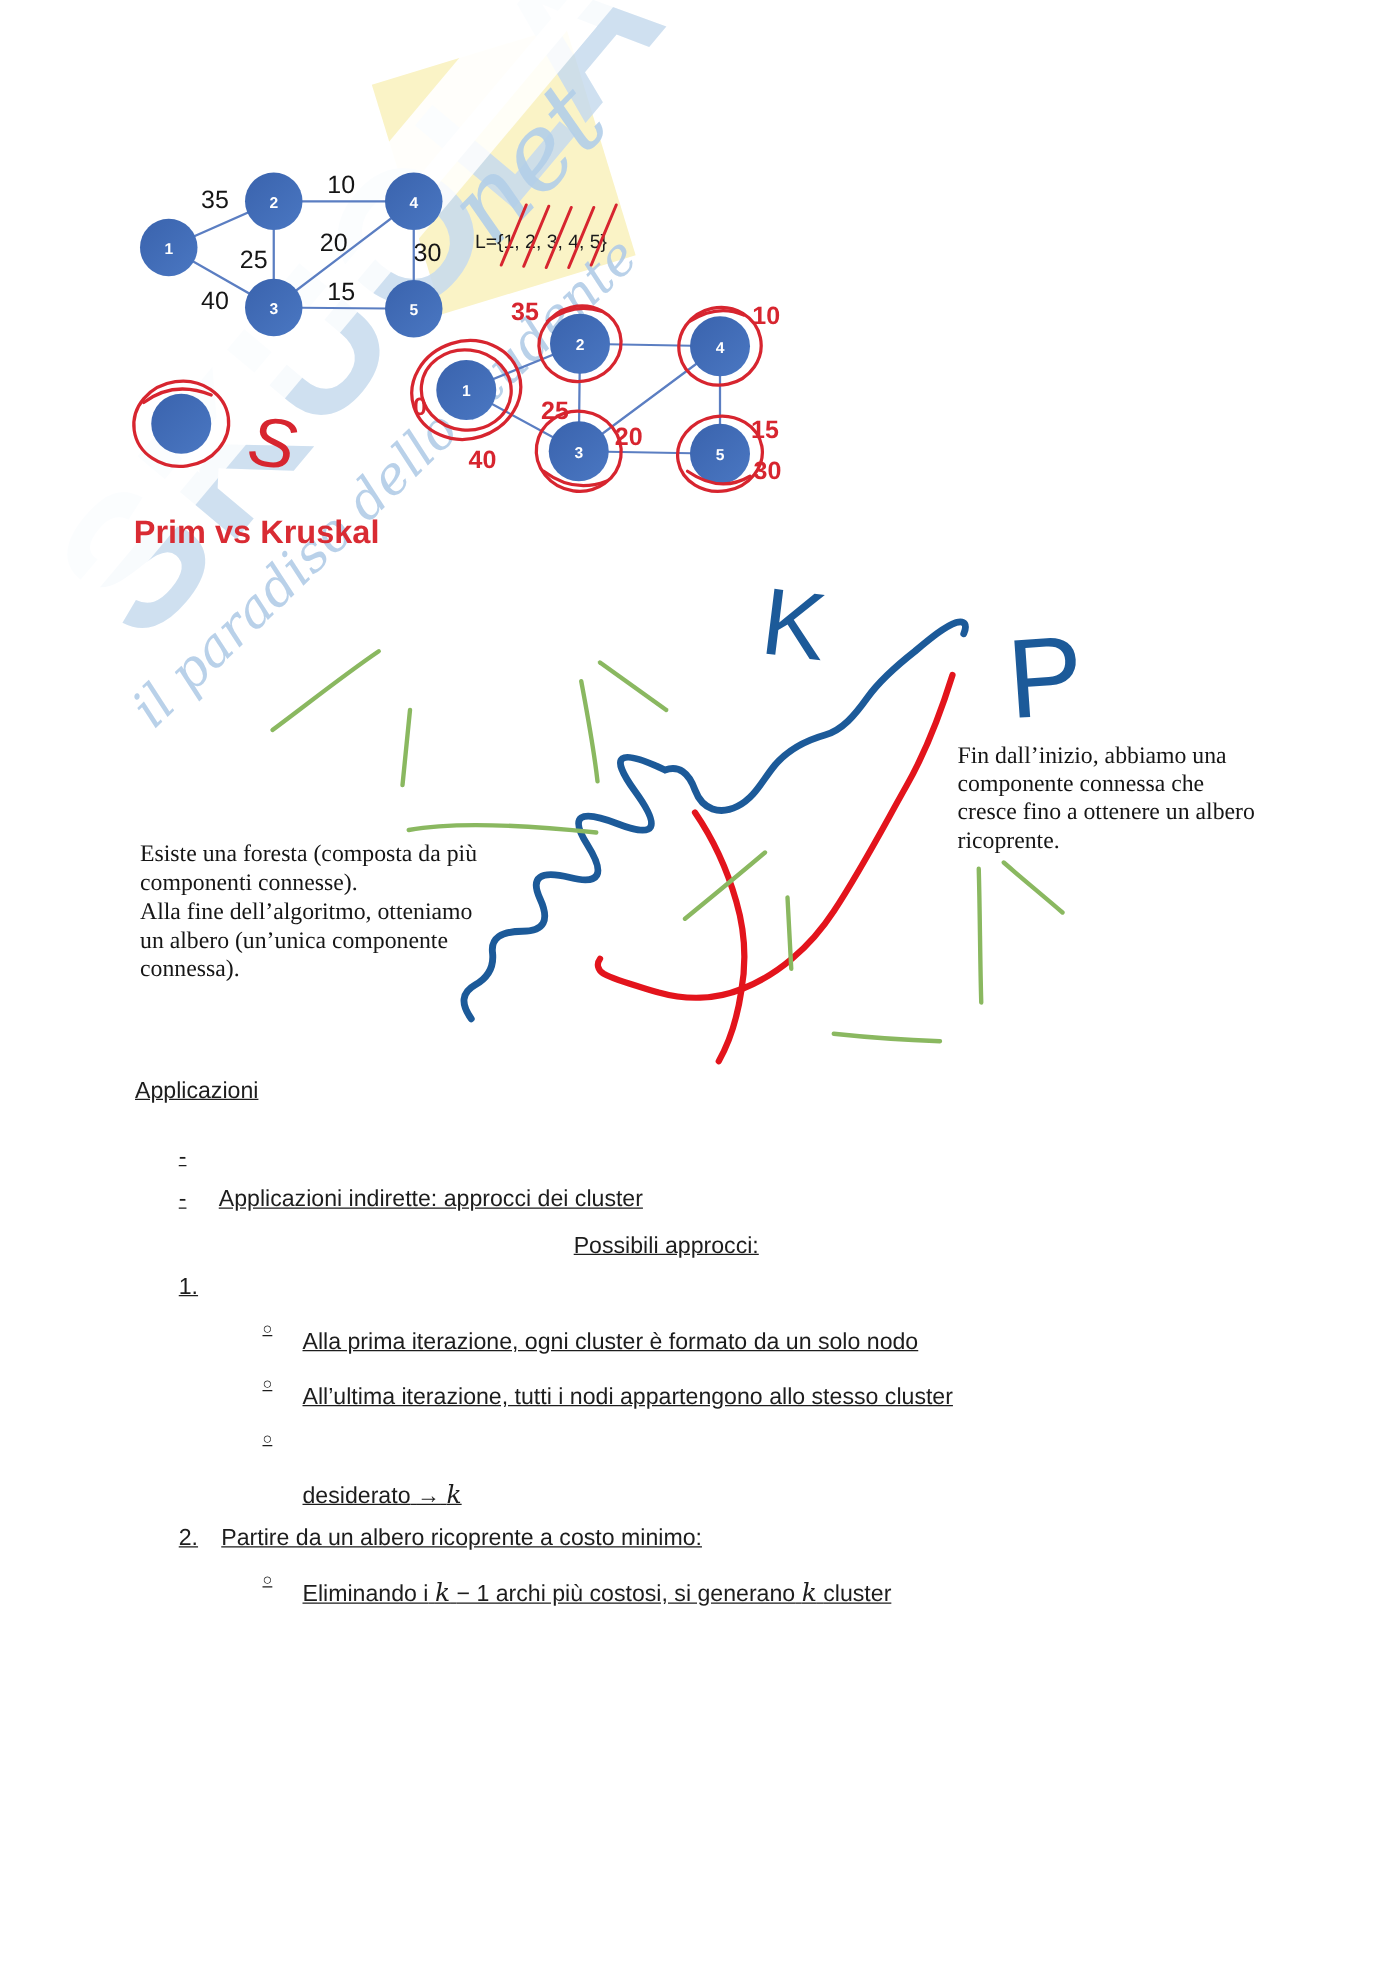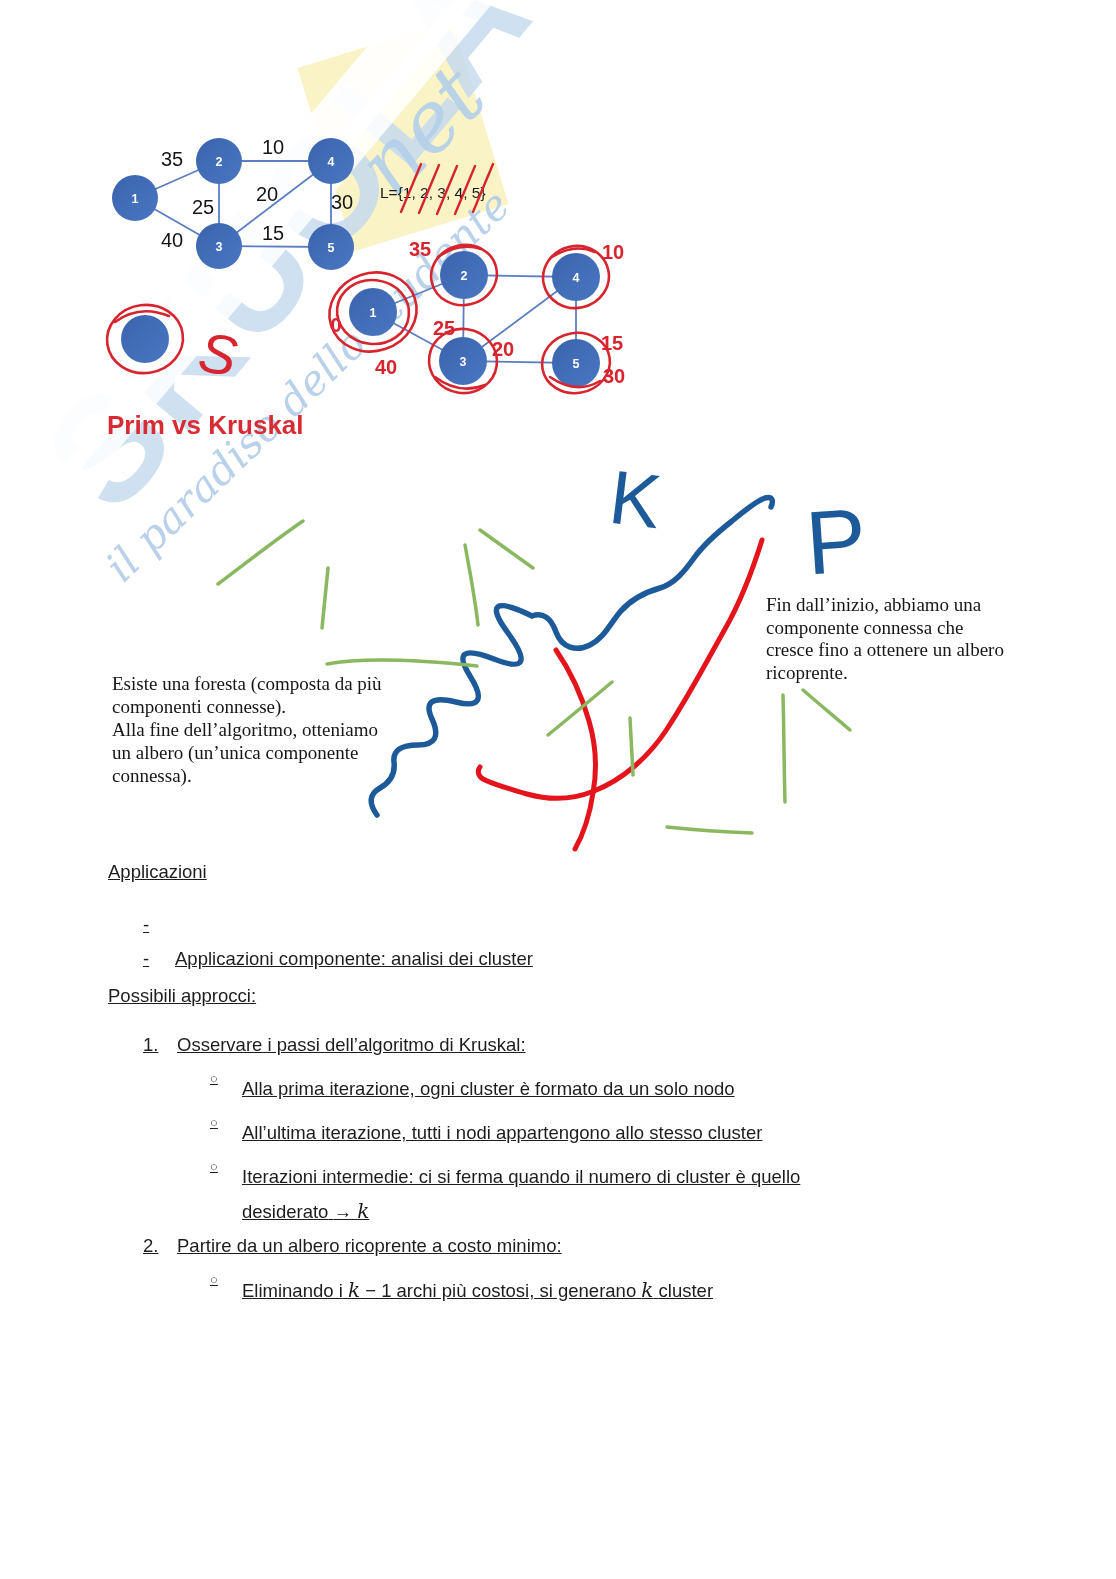--- a/index.html
+++ b/index.html
@@ -45,21 +45,21 @@
   .doc-title { position:absolute; left:107px; top:410px; z-index:2; font-size:26px;
                font-weight:700; color:#d92b33; }
   .note { position:absolute; z-index:2; font-family:"Liberation Serif", serif; font-size:19px;
           line-height:23px; color:#161616; white-space:pre-line; }
   .note-left { left:112px; top:672px; width:315px; }
   .note-right { left:766px; top:594px; width:265px; line-height:22.5px; }
 
   .content { position:absolute; left:108px; top:860px; width:850px; z-index:2;
              font-size:18.5px; line-height:34px; color:#1d1d1d;text-decoration:underline; }
   .content .h { line-height:24px; margin:0 0 24px 0; }
-  .content .h2 { line-height:24px; margin:8px 0 20px 0; }
+  .content .h2 { line-height:24px; margin:8px 0 4px 0;text-align:center; }
   .row { display:flex; }
   .dash-row { margin-left:35px; }
   .dash-row .marker { width:32px; flex:none; }
   .num-row { margin-left:35px; }
   .num-row .num { width:34px; flex:none; }
   .sub-row { margin-left:102px; }
   .sub-row .marker { width:32px; flex:none; font-size:13px; color:#2a2a2a; }
   .sub-row .text { width:700px;margin-top:10px; }
   .arrow { font-weight:700; }
   .kvar { font-family:"DejaVu Serif", serif; font-style:italic; font-size:20px; }
@@ -207,40 +207,39 @@
 ricoprente.</div>
 
   <div class="content">
     <div class="h">Applicazioni</div>
 
     <div class="row dash-row">
       <span class="marker">-</span>
     </div>
     <div class="row dash-row">
       <span class="marker">-</span>
-      <span class="text">Applicazioni componente: analisi dei cluster</span>
+      <span class="text">Applicazioni indirette: approcci dei cluster</span>
     </div>
 
     <div class="h h2">Possibili approcci:</div>
 
     <div class="row num-row">
       <span class="num">1.</span>
-      <span class="text">Osservare i passi dell’algoritmo di Kruskal:</span>
     </div>
     <div class="row sub-row">
       <span class="marker">○</span>
       <span class="text">Alla prima iterazione, ogni cluster è formato da un solo nodo</span>
     </div>
     <div class="row sub-row">
       <span class="marker">○</span>
       <span class="text">All’ultima iterazione, tutti i nodi appartengono allo stesso cluster</span>
     </div>
     <div class="row sub-row">
       <span class="marker">○</span>
-      <span class="text"><span>Iterazioni intermedie: ci si ferma quando il numero di cluster è quello</span><br><span>desiderato</span> <span class="arrow">→</span> <span class="kvar">k</span></span>
+      <span class="text"><br><span>desiderato</span> <span class="arrow">→</span> <span class="kvar">k</span></span>
     </div>
 
     <div class="row num-row">
       <span class="num">2.</span>
       <span class="text">Partire da un albero ricoprente a costo minimo:</span>
     </div>
     <div class="row sub-row">
       <span class="marker">○</span>
       <span class="text"><span>Eliminando i</span> <span class="kvar">k</span> <span>− 1 archi più costosi, si generano</span> <span class="kvar">k</span> <span>cluster</span></span>
     </div>

